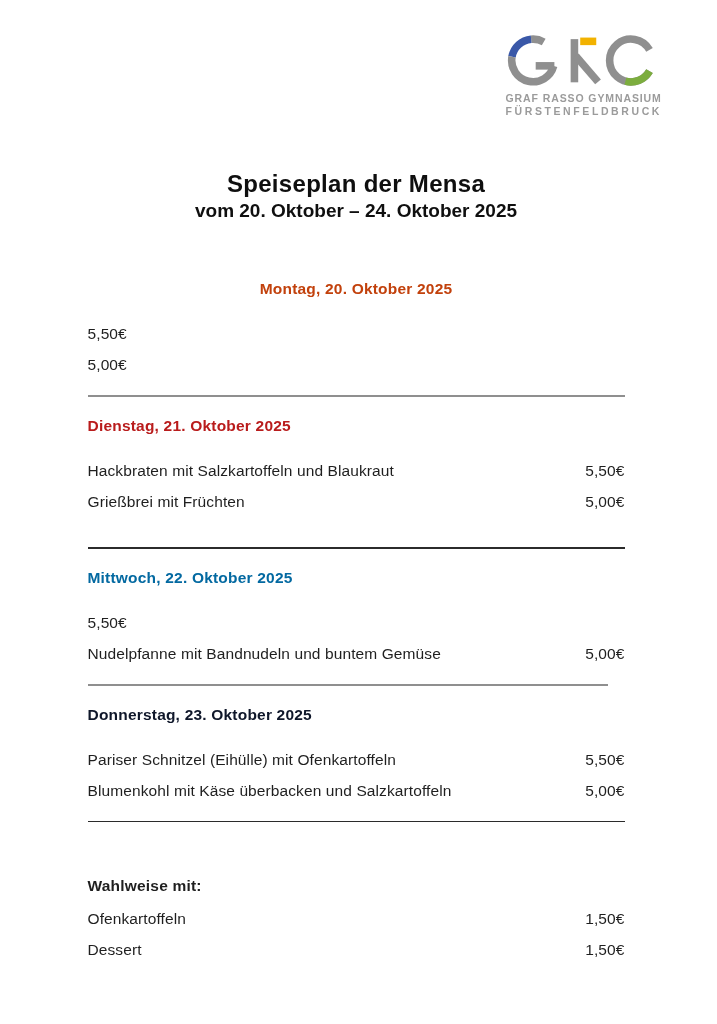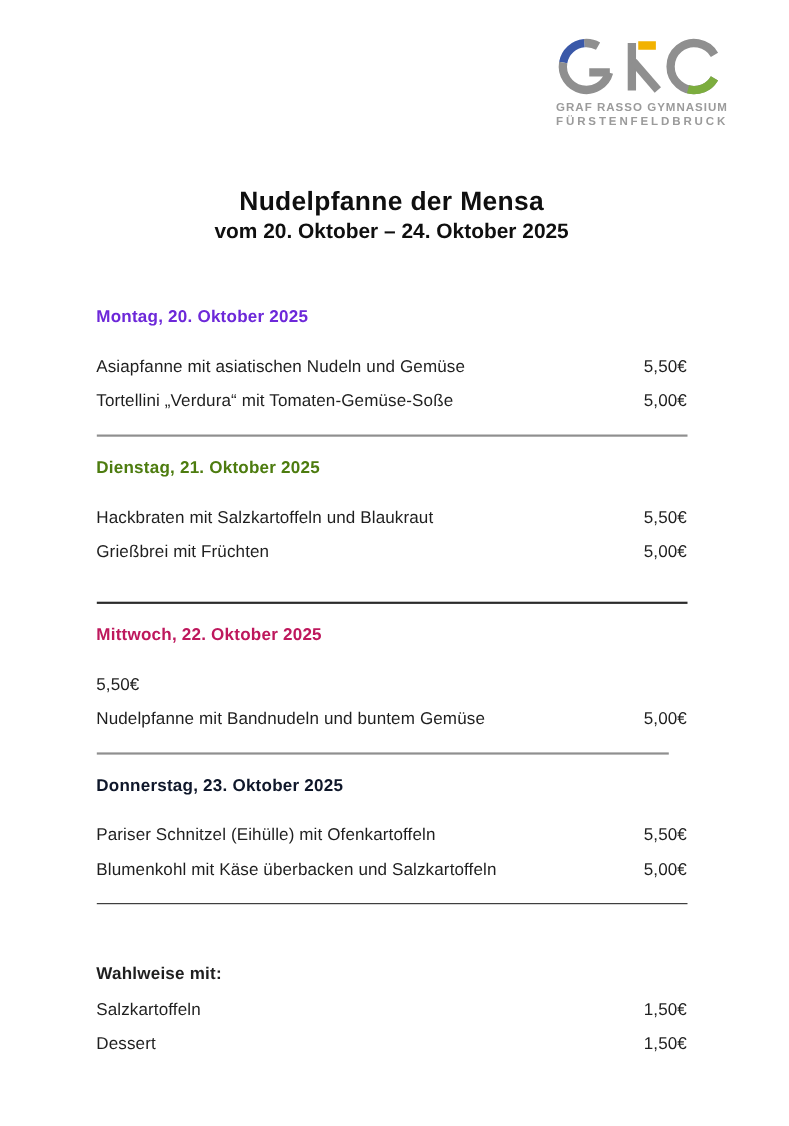--- a/index.html
+++ b/index.html
@@ -74,53 +74,51 @@
 
       <path d="M 160.8 20 A 24 24 0 1 0 160.8 44" stroke="#8f8f8f"></path>
       <path d="M 133.8 55.2 A 24 24 0 0 0 160.8 44" stroke="#7cad3e"></path>
     </svg>
     <div class="logo-text" style="color: rgb(155, 155, 155);">
       <div class="l1">GRAF RASSO GYMNASIUM</div>
       <div class="l2">FÜRSTENFELDBRUCK</div>
     </div>
   </div>
 
-  <h1 class="doc-title">Nudelpfanne der Mensa</h1>
+  <h1 class="doc-title">Speiseplan der Mensa</h1>
   <h2 class="doc-subtitle">vom 20. Oktober – 24. Oktober 2025</h2>
 
   <div class="menu">
 
     <section class="day">
-      <h3 class="day-label" style="color: #6d28d9;">Montag, 20. Oktober 2025</h3>
+      <h3 class="day-label" style="color: #c2410c; text-align: center;">Montag, 20. Oktober 2025</h3>
       <div class="row">
-        <span class="dish">Asiapfanne mit asiatischen Nudeln und Gemüse</span>
         <span class="price">5,50€</span>
       </div>
       <div class="row">
-        <span class="dish">Tortellini „Verdura“ mit Tomaten-Gemüse-Soße</span>
         <span class="price">5,00€</span>
       </div>
       <div class="divider" style="background: rgb(143, 143, 143);"></div>
     </section>
 
     <section class="day">
-      <h3 class="day-label" style="color: #4d7c0f;">Dienstag, 21. Oktober 2025</h3>
+      <h3 class="day-label" style="color: #b91c1c;">Dienstag, 21. Oktober 2025</h3>
       <div class="row">
         <span class="dish">Hackbraten mit Salzkartoffeln und Blaukraut</span>
         <span class="price">5,50€</span>
       </div>
       <div class="row">
         <span class="dish">Grießbrei mit Früchten</span>
         <span class="price">5,00€</span>
       </div>
       <div class="divider thin sp" style="background: rgb(43, 43, 43);"></div>
     </section>
 
     <section class="day">
-      <h3 class="day-label" style="color: #be185d;">Mittwoch, 22. Oktober 2025</h3>
+      <h3 class="day-label" style="color: #0369a1;">Mittwoch, 22. Oktober 2025</h3>
       <div class="row">
         <span class="price">5,50€</span>
       </div>
       <div class="row">
         <span class="dish">Nudelpfanne mit Bandnudeln und buntem Gemüse</span>
         <span class="price">5,00€</span>
       </div>
       <div class="divider short" style="background: rgb(143, 143, 143);"></div>
     </section>
 
@@ -133,21 +131,21 @@
       <div class="row">
         <span class="dish">Blumenkohl mit Käse überbacken und Salzkartoffeln</span>
         <span class="price">5,00€</span>
       </div>
       <div class="divider thin" style="background: rgb(43, 43, 43);"></div>
     </section>
 
     <section class="extras">
       <h3 class="extras-heading">Wahlweise mit:</h3>
       <div class="row">
-        <span class="dish">Salzkartoffeln</span>
+        <span class="dish">Ofenkartoffeln</span>
         <span class="price">1,50€</span>
       </div>
       <div class="row">
         <span class="dish">Dessert</span>
         <span class="price">1,50€</span>
       </div>
     </section>
 
   </div>
 </div>

